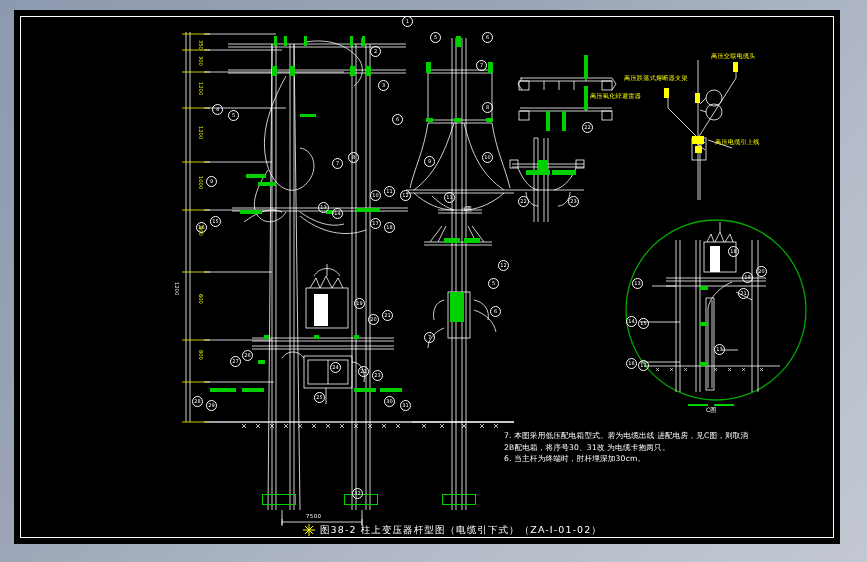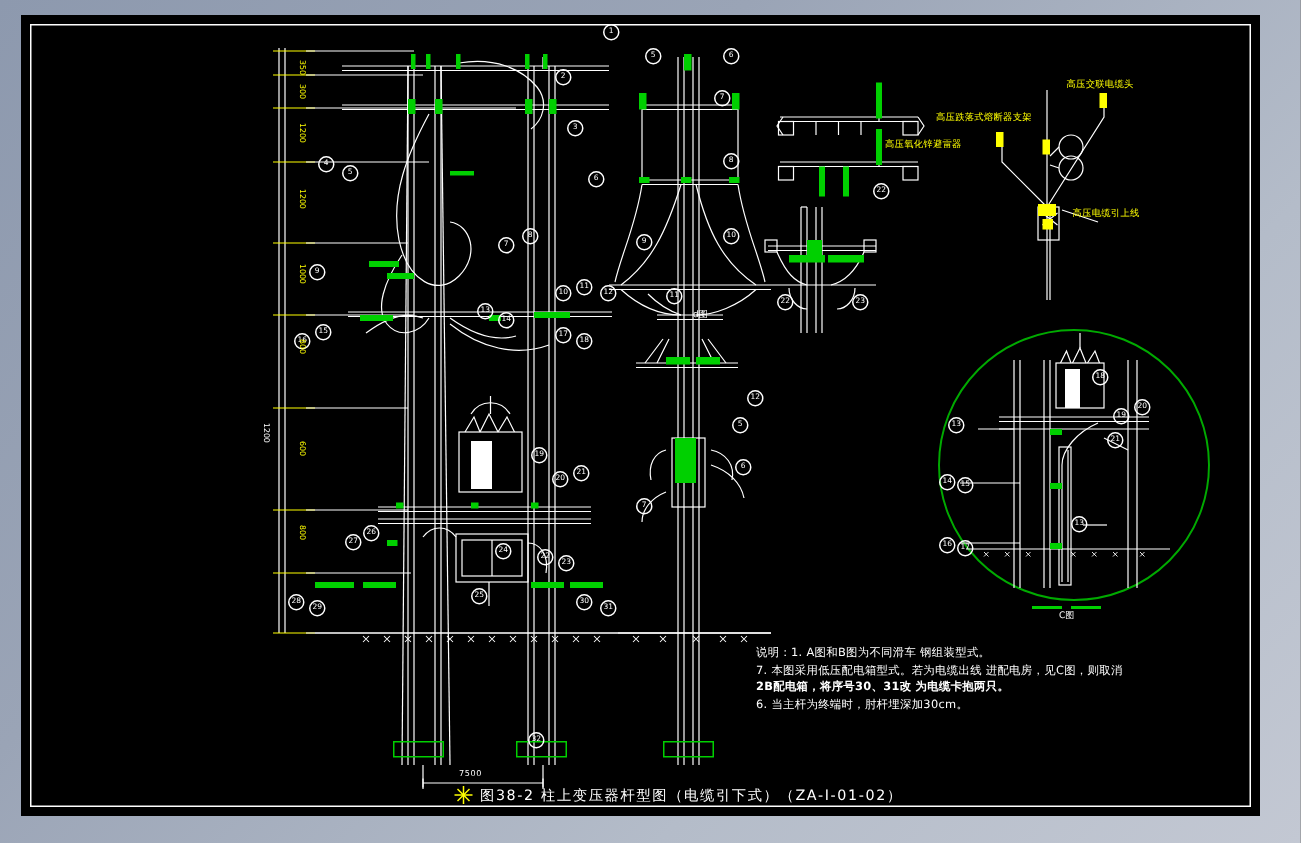--- a/index.html
+++ b/index.html
@@ -427,23 +427,22 @@
 
       <div class="t-lab" style="left:448px;top:195px;">d图</div>
       <div class="t-lab" style="left:692px;top:396px;">C图</div>
 
       <div class="t-annoY" style="left:697px;top:42px;">高压交联电缆头</div>
       <div class="t-annoY" style="left:610px;top:64px;">高压跌落式熔断器支架</div>
       <div class="t-annoY" style="left:576px;top:82px;">高压氧化锌避雷器</div>
       <div class="t-annoY" style="left:701px;top:128px;">高压电缆引上线</div>
 
       <div style="position:absolute;left:490px;top:420px;">
-        <div class="t-note" style="position:relative;">说明：1. A图和B图为不同滑车 钢组装型式。</div>
         <div class="t-note" style="position:relative;top:1px;">      7. 本图采用低压配电箱型式。若为电缆出线 进配电房，见C图，则取消</div>
-        <div class="t-note" style="position:relative;top:2px;font-weight:bold;">         2B配电箱，将序号30、31改 为电缆卡抱两只。</div>
+        <div class="t-note" style="position:relative;top:2px;">         2B配电箱，将序号30、31改 为电缆卡抱两只。</div>
         <div class="t-note" style="position:relative;top:3px;">      6. 当主杆为终端时，肘杆埋深加30cm。</div>
       </div>
 
       <div style="position:absolute;left:306px;top:514px;">
         <svg width="14" height="14" style="position:absolute;left:-18px;top:-1px;">
           <g stroke="#ffff00" stroke-width="1" fill="none">
             <line x1="7" y1="1" x2="7" y2="13"></line>
             <line x1="1" y1="7" x2="13" y2="7"></line>
             <line x1="3" y1="3" x2="11" y2="11"></line>
             <line x1="11" y1="3" x2="3" y2="11"></line>

